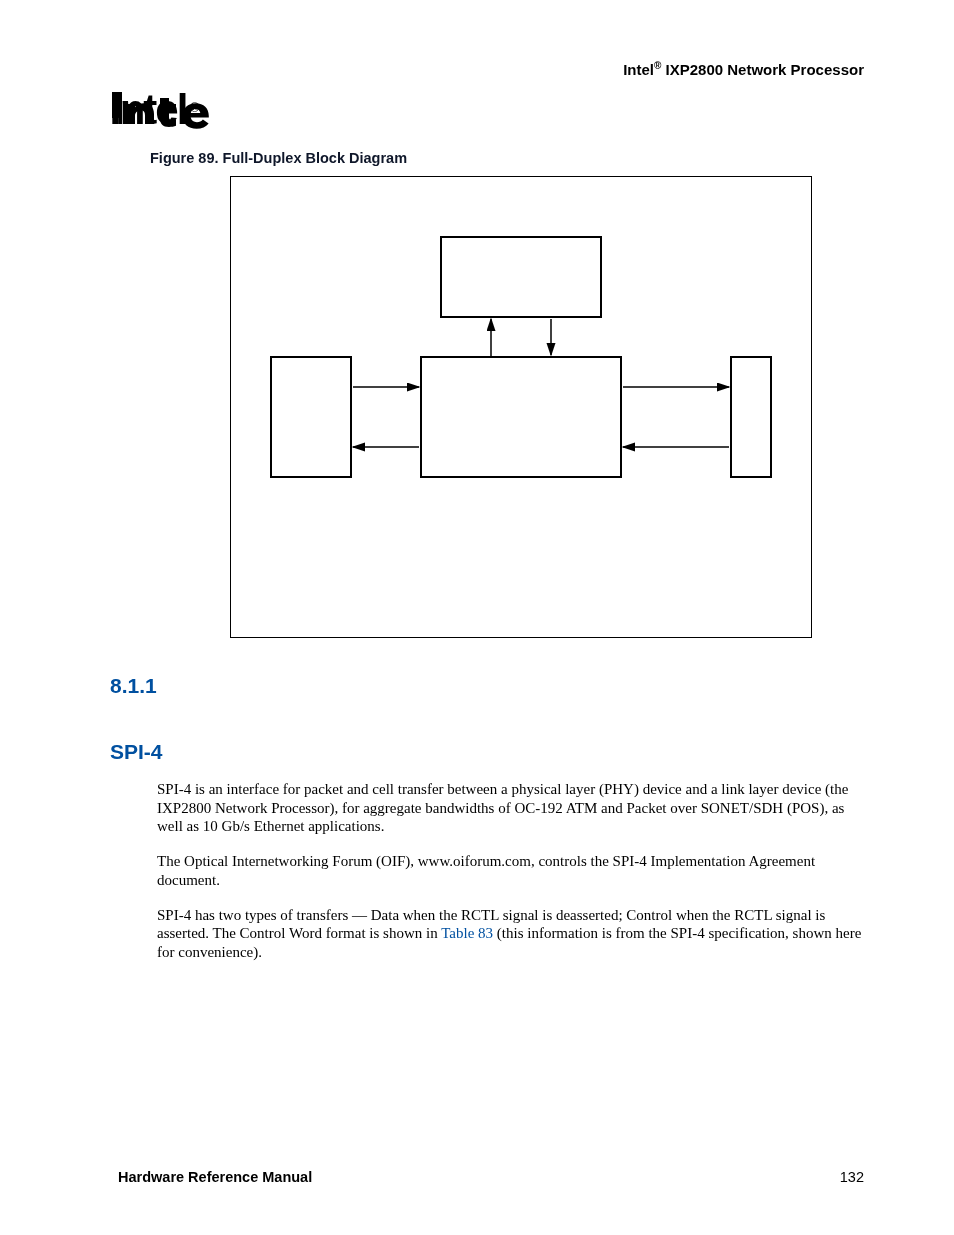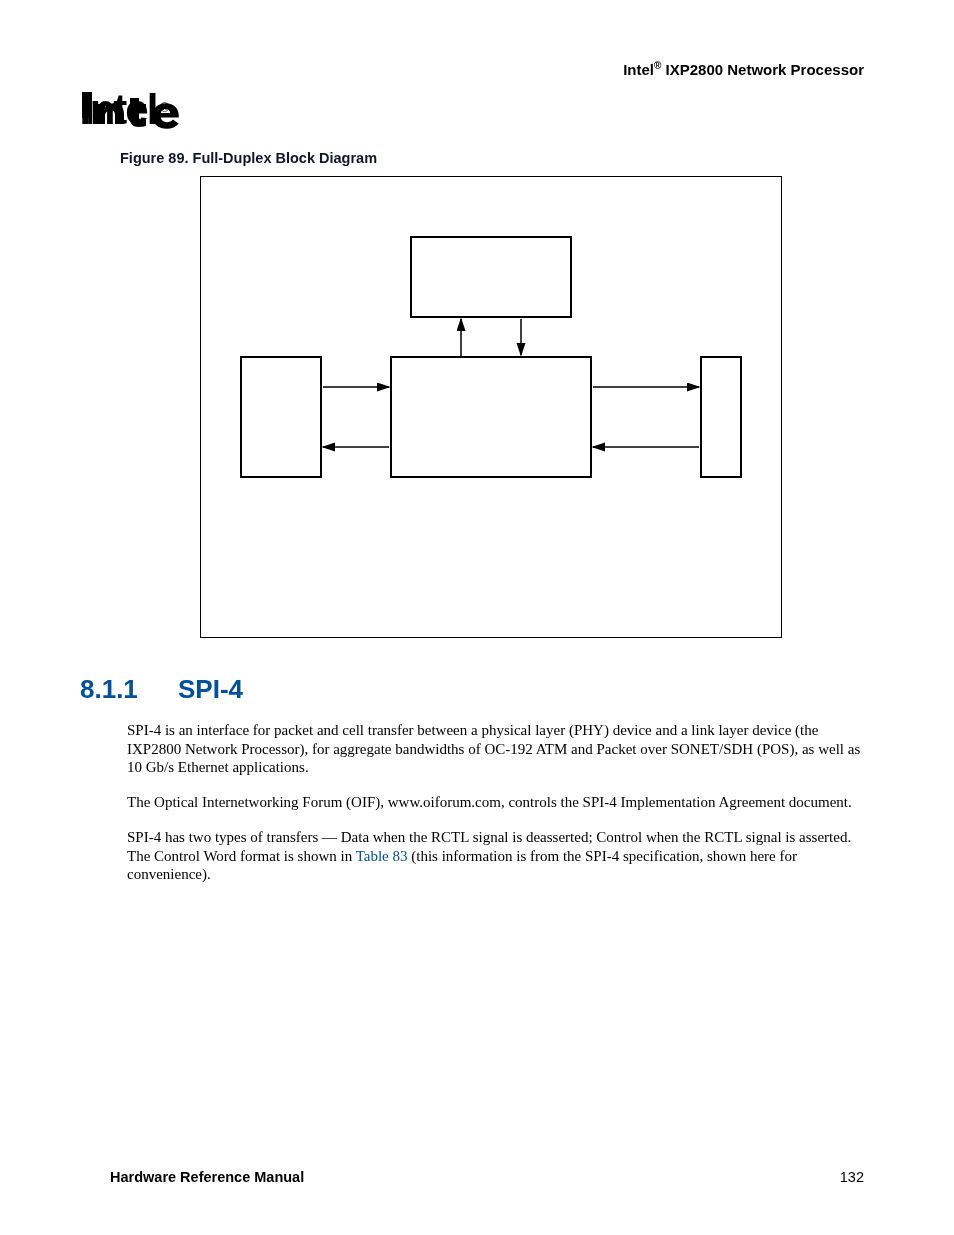--- a/index.html
+++ b/index.html
@@ -7,21 +7,21 @@
     padding: 0;
     font-family: "Times New Roman", Times, serif;
     background: #fff;
     color: #000;
     width: 954px;
     height: 1235px;
     position: relative;
     font-size: 15px;
   }
   .page {
-    padding: 60px 90px 50px 80px;
+    padding: 60px 90px 50px 110px;
     position: relative;
     height: 1125px;
   }
   .header {
     text-align: right;
     font-family: Arial, Helvetica, sans-serif;
     font-weight: bold;
     font-size: 15px;
     line-height: 1.25;
   }
@@ -46,41 +46,42 @@
     height: 460px;
     border: 1px solid #000;
     position: relative;
   }
   .figure-frame svg {
     position: absolute;
     top: 0; left: 0;
   }
   .section-row {
     display: flex;
-    gap: 24px;
+    gap: 42px;
     margin-top: 36px;
     font-family: Arial, Helvetica, sans-serif;
     color: #0050a0;
     font-weight: bold;
-    font-size: 26px;
+    font-size: 21px;
+    flex-direction: column;
   }
   .section-num { width: 74px; }
   .bodytext {
     margin-left: 47px;
     margin-right: 0;
     font-family: "Times New Roman", Times, serif;
     font-size: 15px;
     line-height: 1.25;
   }
   .para { margin-top: 16px; }
   .xref { color: #0050a0; }
   .footer {
     position: absolute;
     bottom: 50px;
-    left: 110px;
+    left: 118px;
     right: 90px;
     display: flex;
     justify-content: space-between;
     font-family: Arial, Helvetica, sans-serif;
     font-size: 14.5px;
     gap: 44px;
   }
   .footer .left { font-weight: bold; }
 </style>
 </head>

